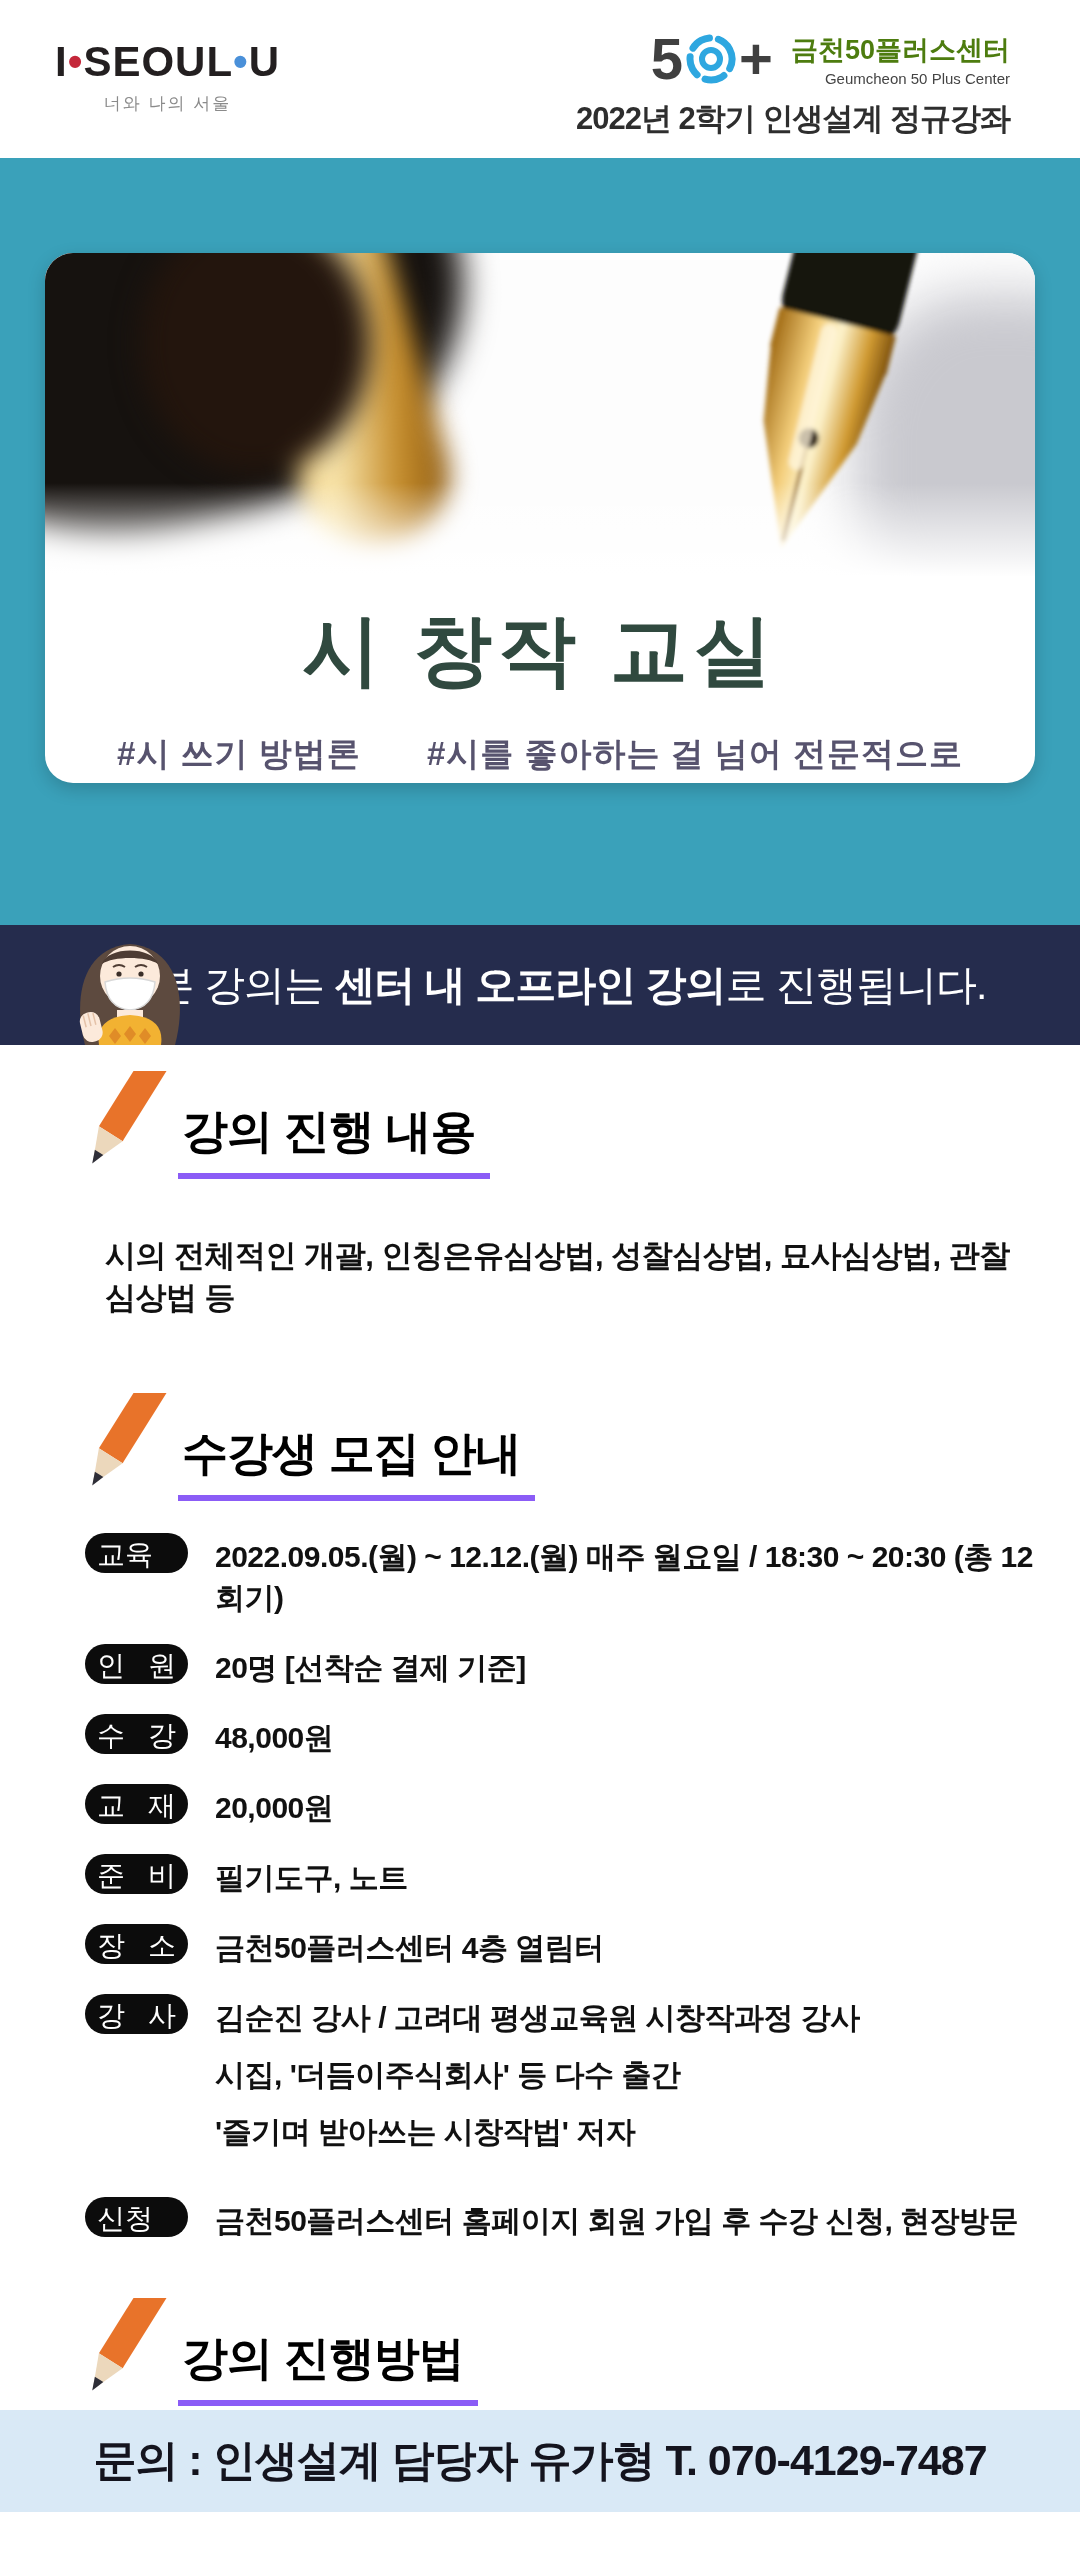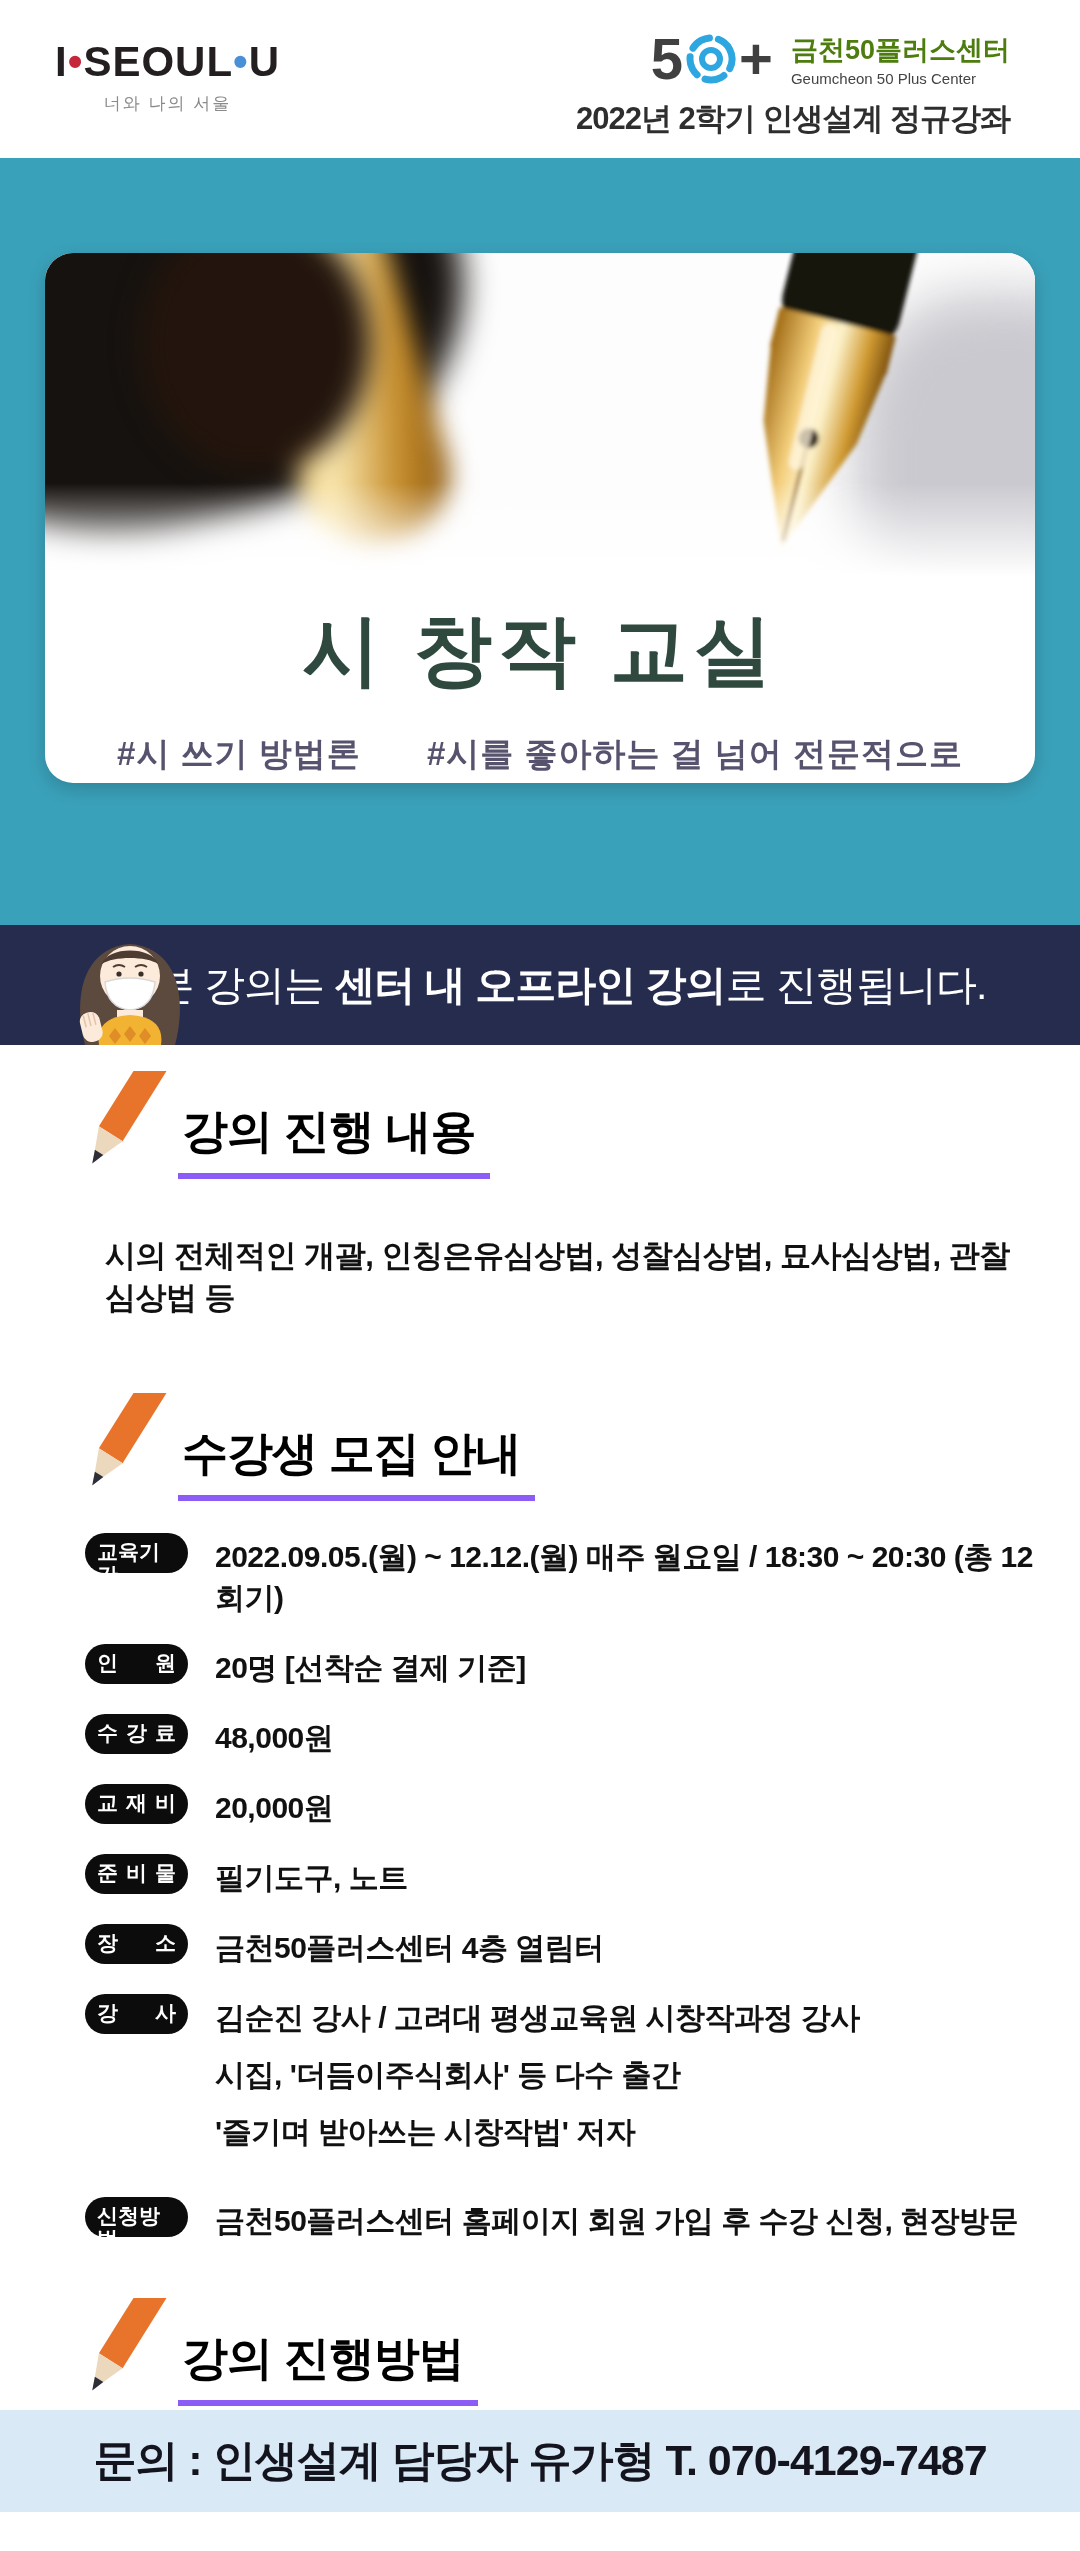--- a/index.html
+++ b/index.html
@@ -14,21 +14,21 @@
   .logo-main{font-size:42px;font-weight:800;letter-spacing:1px;color:#231f20;}
   .logo-main .dot-red{color:#c4273a;}
   .logo-main .dot-blue{color:#4a90d9;}
   .logo-sub{font-size:17px;color:#8a8a8a;margin-top:6px;letter-spacing:2px;}
   .header-right{margin-top:30px;display:flex;flex-direction:column;align-items:flex-end;}
   .brand-row{display:flex;align-items:center;gap:10px;}
   .brand-50{font-size:58px;font-weight:800;color:#404040;line-height:1;display:flex;align-items:center;}
   .brand-circle{margin:0 2px;}
   .brand-names{display:flex;flex-direction:column;margin-left:8px;}
   .brand-ko{font-size:27px;font-weight:800;color:#4d7c0f;}
-  .brand-en{font-size:15px;color:#444;margin-top:2px;}
+  .brand-en{font-size:15px;color:#444;margin-top:2px;text-align:right;}
   .program-title{font-size:31px;font-weight:800;color:#2e2e2e;margin-top:10px;letter-spacing:-1px;}
   
   .hero{height:767px;background:#3aa1ba;position:relative;}
   .card{position:absolute;left:45px;top:95px;width:990px;height:530px;background:#ffffff;border-radius:28px;overflow:hidden;box-shadow:0 6px 18px rgba(0,0,0,.18);}
   .photo{position:relative;height:340px;background:#fdfdfd;overflow:hidden;}
   .blob{position:absolute;border-radius:50%;}
   .cap-black{left:-140px;top:-160px;width:560px;height:430px;background:#16120f;filter:blur(16px);transform:rotate(-14deg);border-radius:42% 58% 55% 45%;}
   .cap-gold{left:210px;top:-170px;width:150px;height:470px;background:linear-gradient(105deg,#8a5a14,#f3cf7f 35%,#fbeab4 50%,#c58c2a 75%,#7c4d10);filter:blur(12px);transform:rotate(-16deg);border-radius:70px;}
   .cap-hole{left:95px;top:-40px;width:230px;height:260px;background:#23150d;filter:blur(14px);border-radius:50%;}
   .right-gray{right:-120px;top:40px;width:300px;height:340px;background:#c9c9cf;filter:blur(26px);border-radius:40%;}
@@ -44,21 +44,21 @@
   .banner-text b{font-weight:800;}
   
   .main{height:1365px;overflow:hidden;padding:0 45px 0 60px;box-sizing:border-box;}
   .sec-head{display:flex;align-items:flex-end;margin-top:26px;}
   .pencil{width:110px;height:112px;flex:0 0 auto;}
   .sec-title{font-size:46px;font-weight:800;color:#000;letter-spacing:-1px;border-bottom:6px solid #8b5cf6;padding:0 14px 10px 4px;margin-left:8px;margin-bottom:4px;}
   .content-body{margin:52px 0 0 45px;font-size:31px;font-weight:600;color:#111;letter-spacing:-0.5px;}
   .rows{margin-top:28px;}
   .row{display:flex;margin:0 0 25px 25px;align-items:flex-start;}
   .pill{flex:0 0 103px;background:#0c0c0c;color:#fff;border-radius:20px;height:40px;display:block;box-sizing:border-box;padding:7px 12px 0 12px;}
-  .pill span{display:block;width:100%;font-size:21px;font-weight:700;text-align:justify;text-align-last:justify;line-height:1.1;}
+  .pill span{display:block;width:100%;font-size:28px;font-weight:400;text-align:justify;text-align-last:justify;line-height:1.1;}
   .row-text{margin-left:27px;padding-top:4px;}
   .row-value{font-size:30px;font-weight:600;color:#111;letter-spacing:-0.5px;}
   .row-extra{font-size:30px;font-weight:600;color:#111;margin-top:16px;letter-spacing:-0.5px;}
   .row-gap{margin-top:44px;}
   
   .footer{height:102px;background:#d9e9f6;display:flex;align-items:center;justify-content:center;}
   .footer-text{font-size:43px;font-weight:800;color:#14141e;letter-spacing:-1px;}
 </style>
 </head>
 <body>

